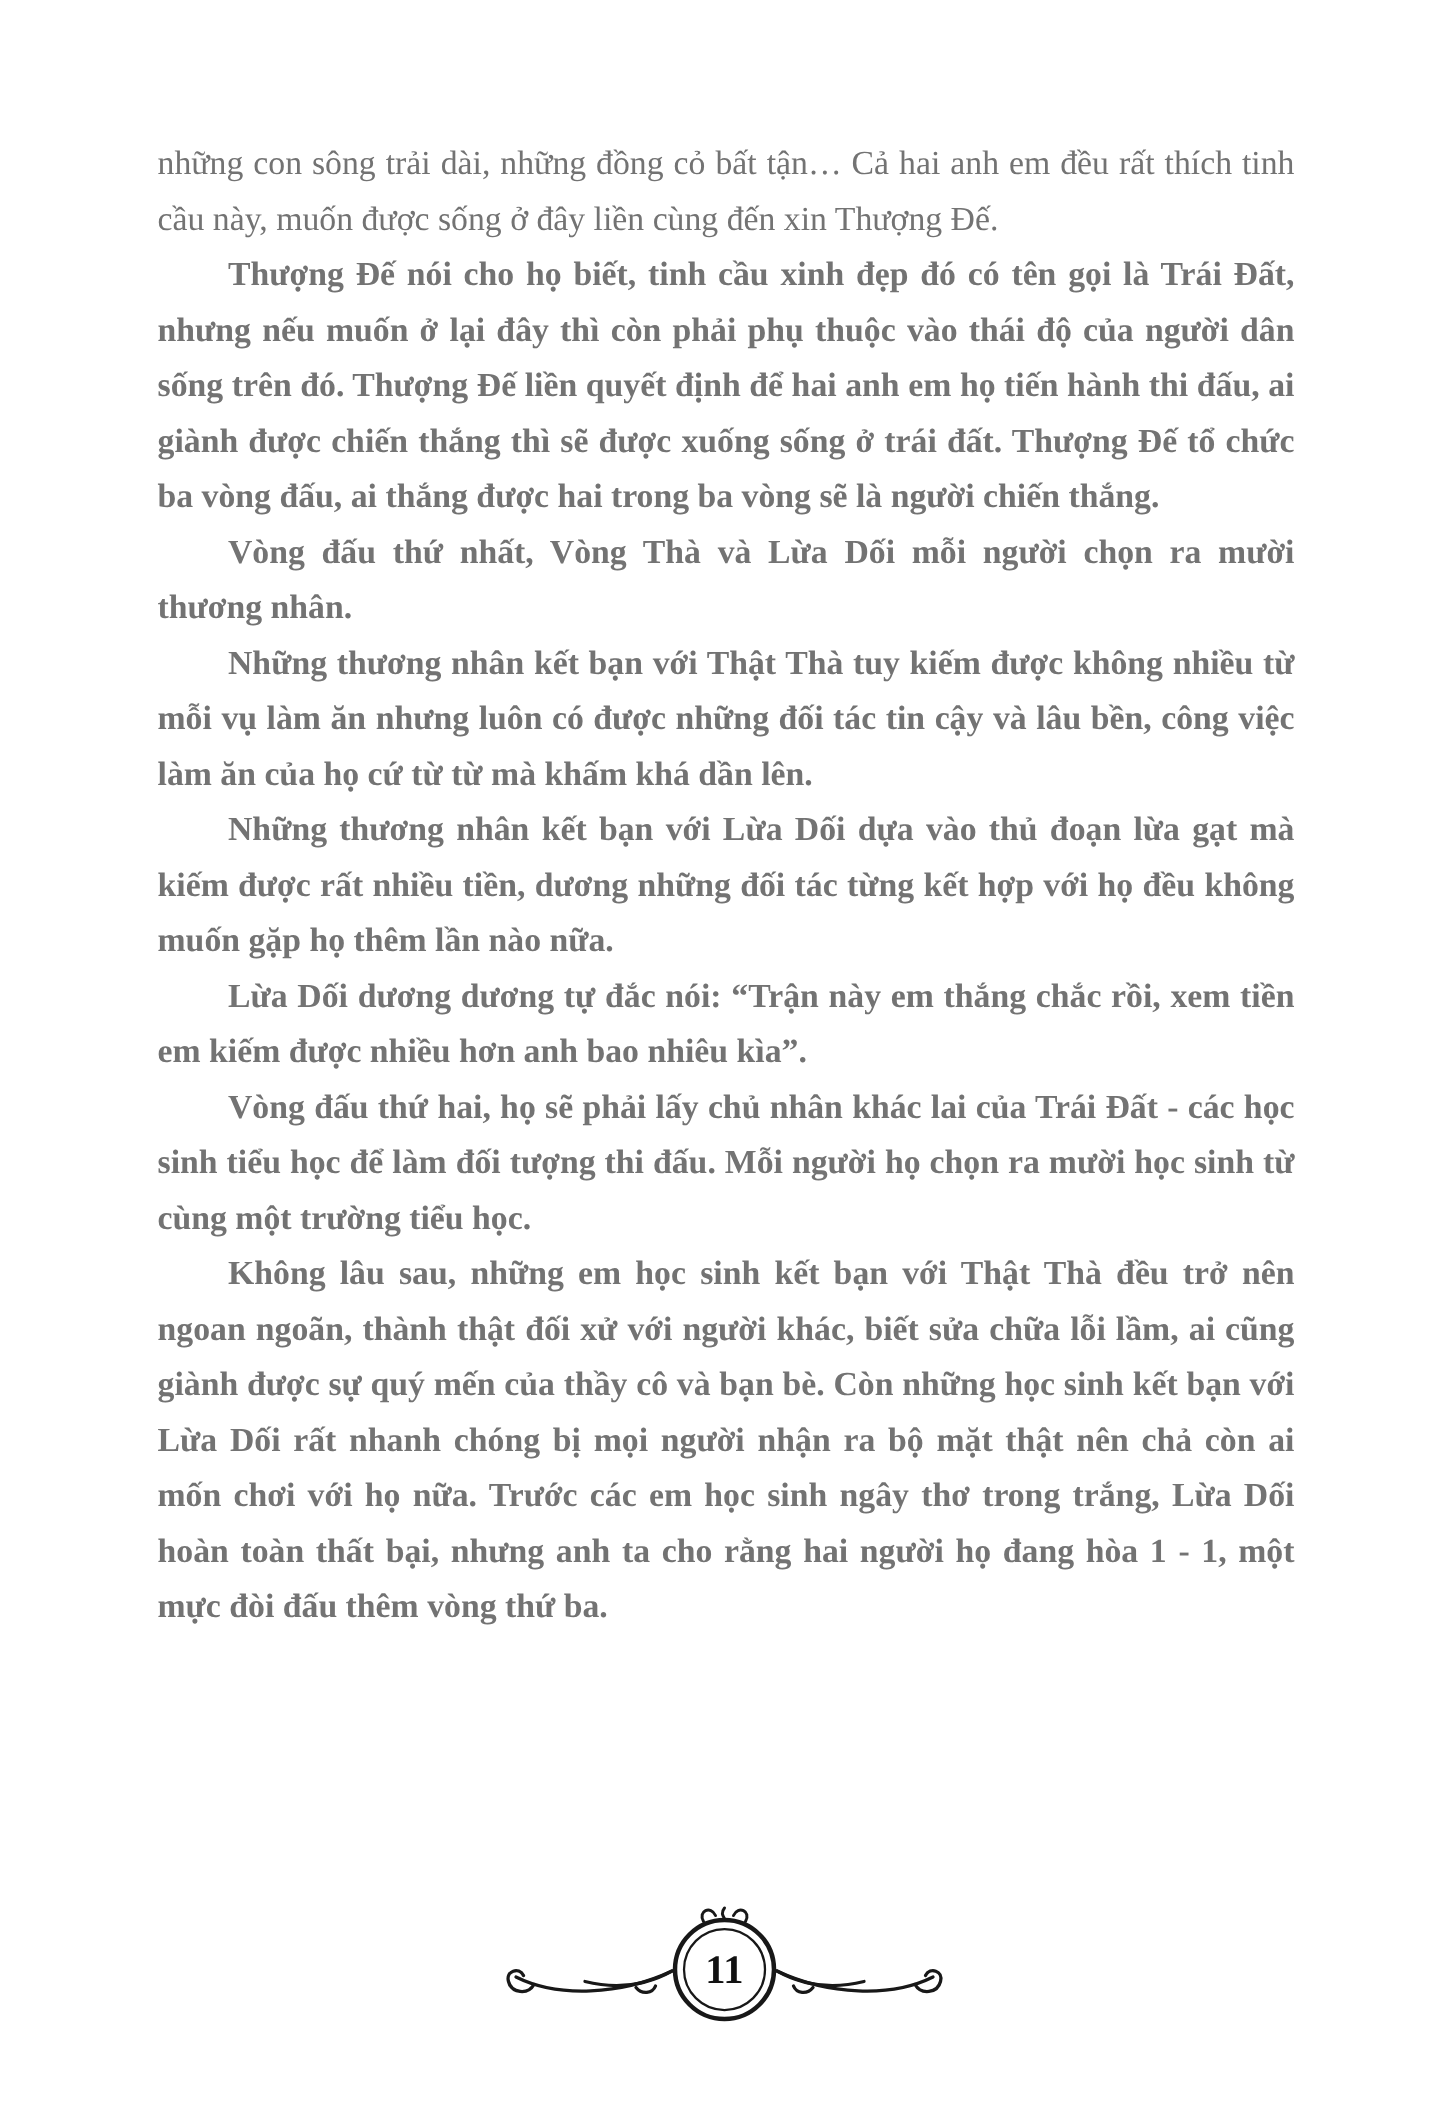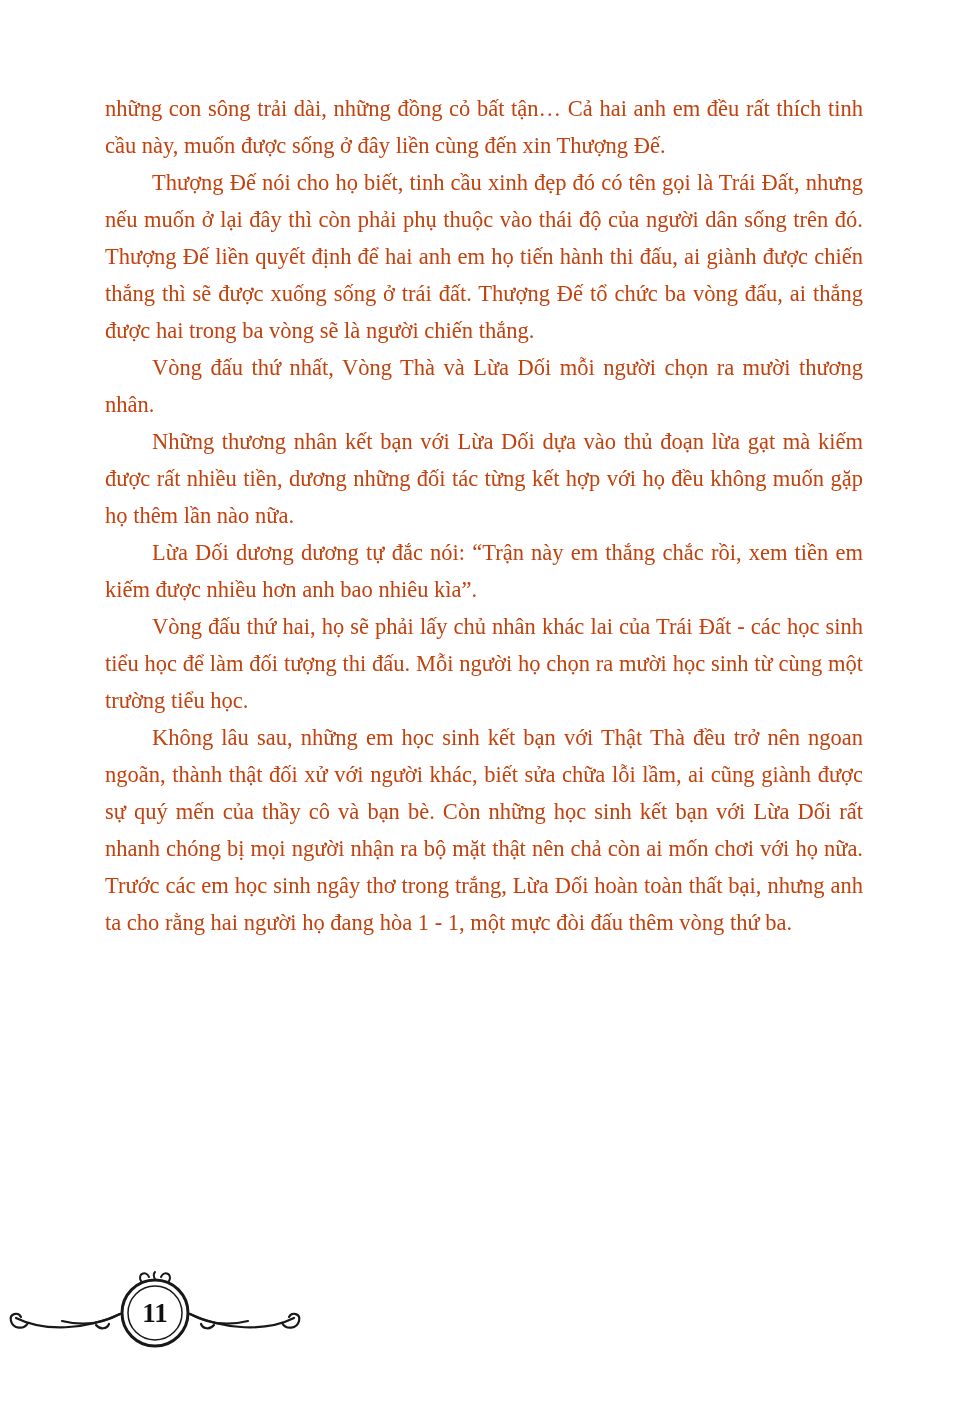--- a/index.html
+++ b/index.html
@@ -19,49 +19,51 @@
     position: absolute;
     left: 105px;
     top: 90px;
     width: 758px;
   }
   .content p {
     margin: 0;
     padding: 0;
     font-size: 22.5px;
     line-height: 37px;
-    color: #c2410c;
+    color: #737373;
     text-align: justify;
     text-justify: inter-word;
   }
   .content p.indent {
     text-indent: 47px;
+    font-weight: bold;
   }
   .footer-ornament {
     position: absolute;
     left: 0;
     right: 0;
     top: 1268px;
     display: flex;
-    justify-content: flex-start;
+    justify-content: center;
   }
   .ornament-svg text {
     font-family: "Liberation Serif", serif;
     fill: #111111;
   }
 </style>
 </head>
 <body>
 
 <div class="page">
 
   <div class="content">
     <p>những con sông trải dài, những đồng cỏ bất tận… Cả hai anh em đều rất thích tinh cầu này, muốn được sống ở đây liền cùng đến xin Thượng Đế.</p>
     <p class="indent">Thượng Đế nói cho họ biết, tinh cầu xinh đẹp đó có tên gọi là Trái Đất, nhưng nếu muốn ở lại đây thì còn phải phụ thuộc vào thái độ của người dân sống trên đó. Thượng Đế liền quyết định để hai anh em họ tiến hành thi đấu, ai giành được chiến thắng thì sẽ được xuống sống ở trái đất. Thượng Đế tổ chức ba vòng đấu, ai thắng được hai trong ba vòng sẽ là người chiến thắng.</p>
     <p class="indent">Vòng đấu thứ nhất, Vòng Thà và Lừa Dối mỗi người chọn ra mười thương nhân.</p>
+    <p class="indent">Những thương nhân kết bạn với Thật Thà tuy kiếm được không nhiều từ mỗi vụ làm ăn nhưng luôn có được những đối tác tin cậy và lâu bền, công việc làm ăn của họ cứ từ từ mà khấm khá dần lên.</p>
     <p class="indent">Những thương nhân kết bạn với Lừa Dối dựa vào thủ đoạn lừa gạt mà kiếm được rất nhiều tiền, dương những đối tác từng kết hợp với họ đều không muốn gặp họ thêm lần nào nữa.</p>
     <p class="indent">Lừa Dối dương dương tự đắc nói: “Trận này em thắng chắc rồi, xem tiền em kiếm được nhiều hơn anh bao nhiêu kìa”.</p>
     <p class="indent">Vòng đấu thứ hai, họ sẽ phải lấy chủ nhân khác lai của Trái Đất - các học sinh tiểu học để làm đối tượng thi đấu. Mỗi người họ chọn ra mười học sinh từ cùng một trường tiểu học.</p>
     <p class="indent">Không lâu sau, những em học sinh kết bạn với Thật Thà đều trở nên ngoan ngoãn, thành thật đối xử với người khác, biết sửa chữa lỗi lầm, ai cũng giành được sự quý mến của thầy cô và bạn bè. Còn những học sinh kết bạn với Lừa Dối rất nhanh chóng bị mọi người nhận ra bộ mặt thật nên chả còn ai mốn chơi với họ nữa. Trước các em học sinh ngây thơ trong trắng, Lừa Dối hoàn toàn thất bại, nhưng anh ta cho rằng hai người họ đang hòa 1 - 1, một mực đòi đấu thêm vòng thứ ba.</p>
   </div>
 
   <div class="footer-ornament">
     <svg class="ornament-svg" width="310" height="84" viewBox="0 0 310 84">
 
       <g stroke="#181818" fill="none" stroke-width="2.2" stroke-linecap="round">

